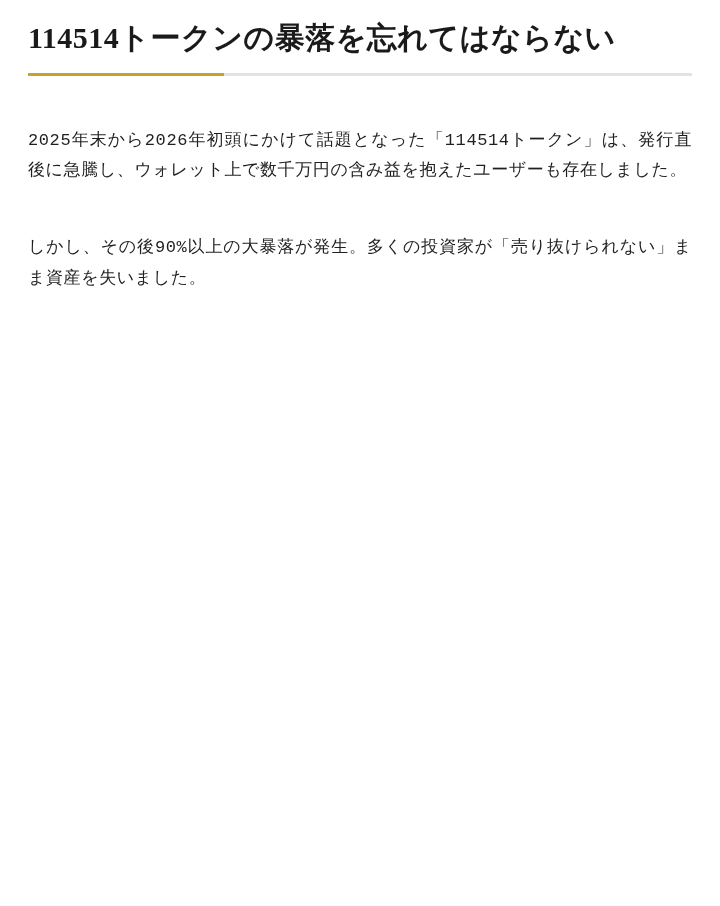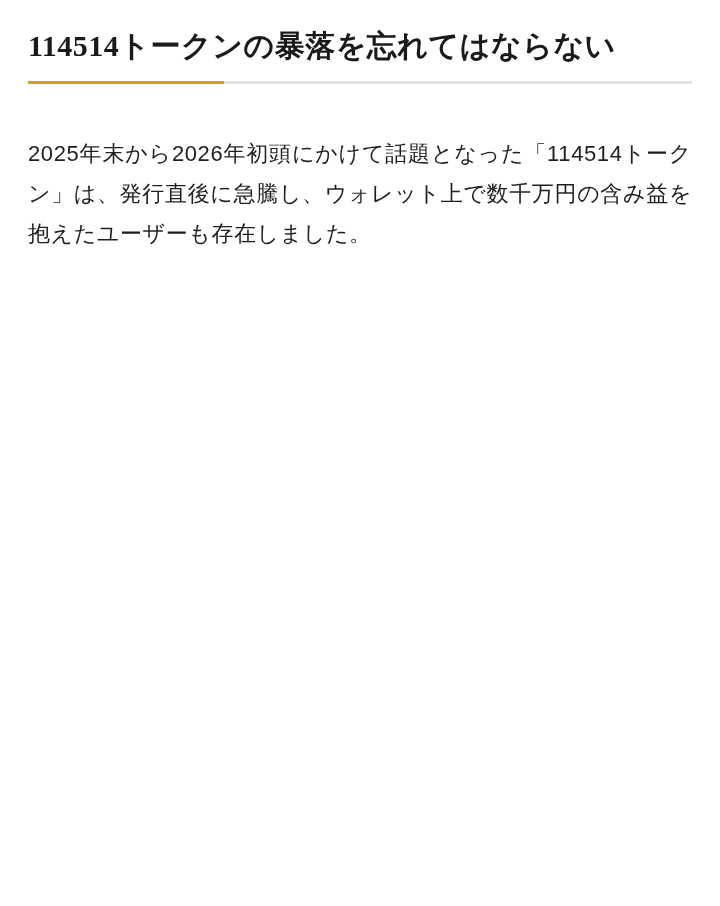--- a/index.html
+++ b/index.html
@@ -12,21 +12,21 @@
     height: 906px;
     font-family: "Liberation Serif", serif;
     color: #1f1f1f;
     overflow: hidden;
   }
   .page {
     position: relative;
     width: 720px;
     height: 906px;
     box-sizing: border-box;
-    padding: 8px 28px;
+    padding: 0 28px;
   }
   .article-title {
     font-family: "Liberation Serif", serif;
     font-size: 30px;
     font-weight: bold;
     line-height: 1.35;
     letter-spacing: 0.5px;
     color: #1a1a1a;
     margin: 0;
     padding: 18px 0 14px 0;
@@ -43,22 +43,22 @@
     left: 0;
     top: 0;
     width: 196px;
     height: 3px;
     background: #c9a227;
   }
   .body-copy {
     padding-top: 50px;
   }
   .body-copy p {
-    font-family: Liberation Sans, sans-serif;
-    font-size: 22px;
+    font-family: Liberation Mono, monospace;
+    font-size: 17px;
     line-height: 1.82;
     letter-spacing: 0.6px;
     color: #1f1f1f;
     margin: 0 0 46px 0;
     text-align: justify;
     text-justify: inter-character;
   }
   .body-copy p:last-child {
     margin-bottom: 0;
   }
@@ -67,15 +67,16 @@
 <body>
 
 <div class="page">
 
   <h1 class="article-title">114514トークンの暴落を忘れてはならない</h1>
 
   <div class="title-rule"></div>
 
   <div class="body-copy">
     <p>2025年末から2026年初頭にかけて話題となった「114514トークン」は、発行直後に急騰し、ウォレット上で数千万円の含み益を抱えたユーザーも存在しました。</p>
+    <p>しかし、その後90%以上の大暴落が発生。多くの投資家が「売り抜けられない」まま資産を失いました。</p>
   </div>
 
 </div>
 
 </body></html>

